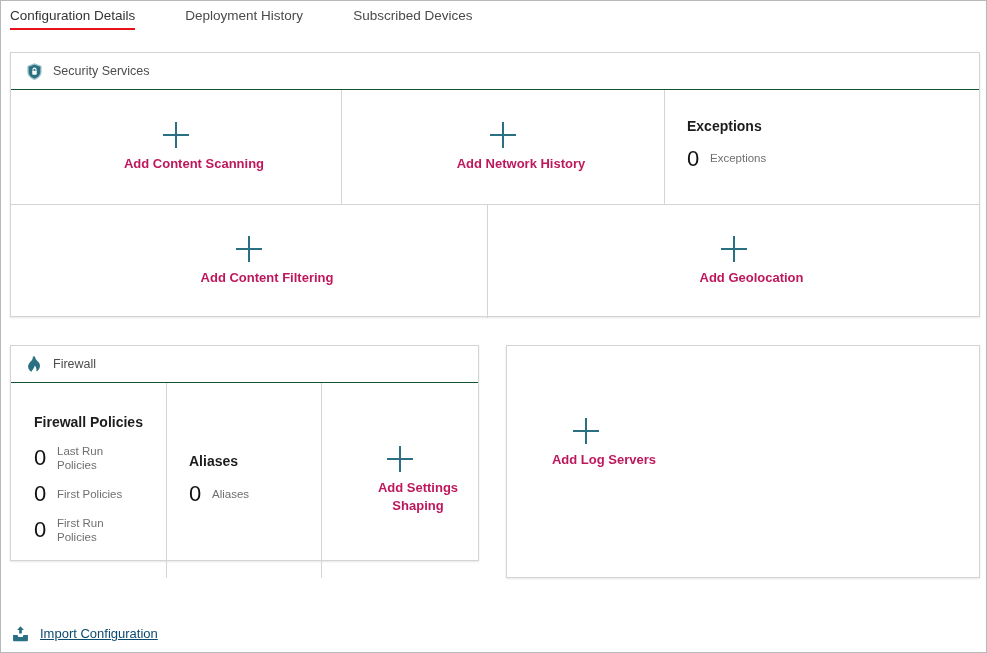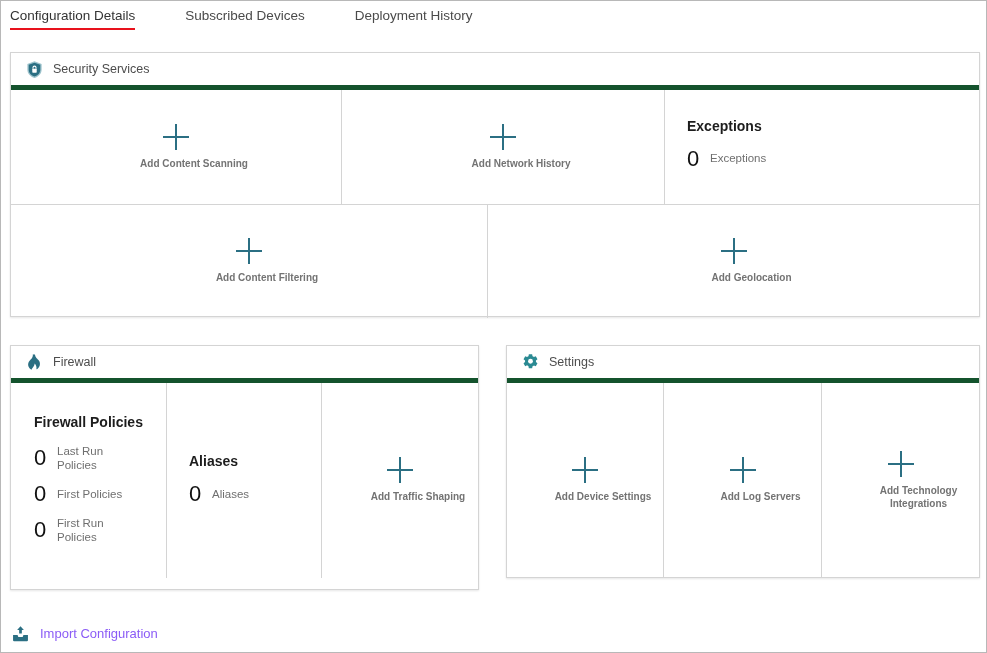--- a/index.html
+++ b/index.html
@@ -59,21 +59,21 @@
     background: #ffffff;
     box-sizing: border-box;
     box-shadow: 0 1px 2px rgba(0,0,0,0.10);
   }
   .panel-head {
     display: flex;
     align-items: center;
     gap: 9px;
     height: 37px;
     padding-left: 14px;
-    border-bottom: 5px solid #14532d;
+    border-bottom: 1px solid #14532d;
     box-sizing: border-box;
   }
   .panel-title {
     font-size: 12.5px;
     color: #4d4d4d;
   }
   .panel-icon {
     display: inline-flex;
     align-items: center;
     justify-content: center;
@@ -117,23 +117,23 @@
   }
   .plus::before {
     left: 0; right: 0; top: 50%;
     height: 2px; margin-top: -1px;
   }
   .plus::after {
     top: 0; bottom: 0; left: 50%;
     width: 2px; margin-left: -1px;
   }
   .addlabel {
-    font-size: 10px;
+    font-size: 13px;
     font-weight: bold;
-    color: #737373;
+    color: #be185d;
     line-height: 1.35;
     margin-left: 36px;
   }
 
   
   .statcard {
     padding: 18px 0 10px 24px;
     justify-content: center;
   }
   .stat-heading {
@@ -167,37 +167,38 @@
     position: absolute;
     left: 10px;
     bottom: 9px;
     display: flex;
     align-items: center;
     gap: 10px;
     cursor: pointer;
   }
   .footer-label {
     font-size: 13px;
-    color: #8b5cf6;
+    color: #0c4a6e;
+    text-decoration: underline;
   }
 </style>
 </head>
 <body>
 
 <div class="page">
 
   <div class="tabbar">
     <div class="tab active">
       <span>Configuration Details</span>
     </div>
     <div class="tab">
+      <span>Deployment History</span>
+    </div>
+    <div class="tab">
       <span>Subscribed Devices</span>
-    </div>
-    <div class="tab">
-      <span>Deployment History</span>
     </div>
   </div>
 
   <div class="panel" style="position:absolute; left:9px; top:51px; width:970px; height:265px;">
 
     <div class="panel-head">
       <span class="panel-icon">
         <svg width="19" height="19" viewBox="0 0 24 24" aria-hidden="true">
           <path d="M12 1.6 L21 5 V12 C21 17.2 17.2 21.2 12 22.6 C6.8 21.2 3 17.2 3 12 V5 Z" fill="#9dc3cc"></path>
           <path d="M12 3.4 L19.3 6.1 V12 C19.3 16.3 16.3 19.7 12 20.9 C7.7 19.7 4.7 16.3 4.7 12 V6.1 Z" fill="#2b6f83"></path>
@@ -231,21 +232,21 @@
         <span class="plus"></span>
         <span class="addlabel">Add Content Filtering</span>
       </div>
       <div class="cell addcard" style="width:491px;">
         <span class="plus"></span>
         <span class="addlabel">Add Geolocation</span>
       </div>
     </div>
   </div>
 
-  <div class="panel" style="position:absolute; left:9px; top:344px; width:469px; height:245px;">
+  <div class="panel" style="position:absolute; left:9px; top:344px; width:469px; height:216px;">
 
     <div class="panel-head">
       <span class="panel-icon">
         <svg width="19" height="19" viewBox="0 0 24 24" aria-hidden="true">
           <path d="M12.6 1.8 C13.2 6.2 16 7.2 17.7 9.8 c2.4 3.6 1 8.6 -2.6 10.6 c-1.1 .6 -0.5 -1.2 -0.6 -2.1
                    c-.2 -2 -1.1 -3.6 -2.3 -4.9 c-.3 2.6 -1.4 4.1 -2.7 5.5 c-.9 1 -1 1.9 -.8 2.4
                    C4.6 19.7 2.9 15.3 4.7 11.4 C6 8.6 8.4 8 9.5 5 c.5 -1.4 .5 -2.4 .4 -3.3 c1 .2 1.9 .4 2.7 .1 Z" fill="#2b6f83"></path>
         </svg>
       </span>
       <span class="panel-title">Firewall</span>
@@ -271,53 +272,32 @@
       <div class="cell statcard" style="width:155px; padding-left:22px;">
         <div class="stat-heading">Aliases</div>
         <div class="stat-row">
           <span class="stat-num">0</span>
           <span class="stat-label">Aliases</span>
         </div>
       </div>
 
       <div class="cell addcard" style="width:156px;">
         <span class="plus"></span>
-        <span class="addlabel" style="max-width:110px;">Add Traffic Shaping</span>
+        <span class="addlabel" style="max-width:110px;">Add Settings Shaping</span>
       </div>
     </div>
   </div>
 
   <div class="panel" style="position:absolute; left:505px; top:344px; width:474px; height:233px;">
 
-    <div class="panel-head">
-      <span class="panel-icon">
-        <svg width="19" height="19" viewBox="0 0 24 24" aria-hidden="true">
-          <path d="M9.9 1.6 h4.2 l.45 2.55 a8 8 0 0 1 1.75 1.02 l2.4 -1 l2.1 3.64 l-1.95 1.6
-                   a8 8 0 0 1 0 2.02 l1.95 1.6 l-2.1 3.64 l-2.4 -1 a8 8 0 0 1 -1.75 1.02
-                   L14.1 19.2 h-4.2 l-.45 -2.55 a8 8 0 0 1 -1.75 -1.02 l-2.4 1 l-2.1 -3.64
-                   l1.95 -1.6 a8 8 0 0 1 0 -2.02 l-1.95 -1.6 l2.1 -3.64 l2.4 1
-                   a8 8 0 0 1 1.75 -1.02 Z" fill="#2b8a93"></path>
-          <circle cx="12" cy="10.4" r="3.05" fill="#ffffff"></circle>
-        </svg>
-      </span>
-      <span class="panel-title">Settings</span>
-    </div>
 
     <div class="row" style="height:195px;">
-      <div class="cell addcard" style="width:157px;">
-        <span class="plus"></span>
-        <span class="addlabel" style="max-width:105px;">Add Device Settings</span>
-      </div>
       <div class="cell addcard" style="width:158px;">
         <span class="plus"></span>
         <span class="addlabel">Add Log Servers</span>
-      </div>
-      <div class="cell addcard" style="width:157px;">
-        <span class="plus"></span>
-        <span class="addlabel" style="max-width:115px;">Add Technology Integrations</span>
       </div>
     </div>
   </div>
 
   <div class="footer">
     <span class="panel-icon">
       <svg width="20" height="20" viewBox="0 0 24 24" aria-hidden="true">
         <path d="M2.6 13.4 h5.2 a1 1 0 0 1 1 1 v.3 a1 1 0 0 0 1 1 h4.4 a1 1 0 0 0 1 -1 v-.3
                  a1 1 0 0 1 1 -1 h5.2 v6.4 a1.3 1.3 0 0 1 -1.3 1.3 H3.9 a1.3 1.3 0 0 1 -1.3 -1.3 Z" fill="#2b6f83"></path>
         <path d="M12 2.2 l4.3 4.6 h-2.6 v4.5 h-3.4 V6.8 H7.7 Z" fill="#2b6f83"></path>

